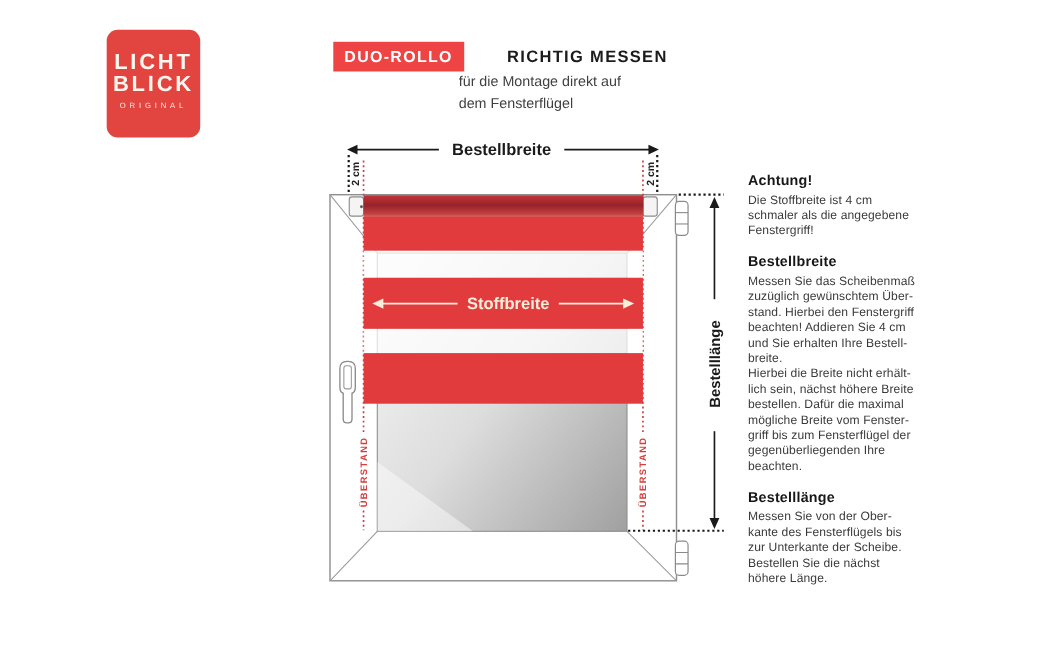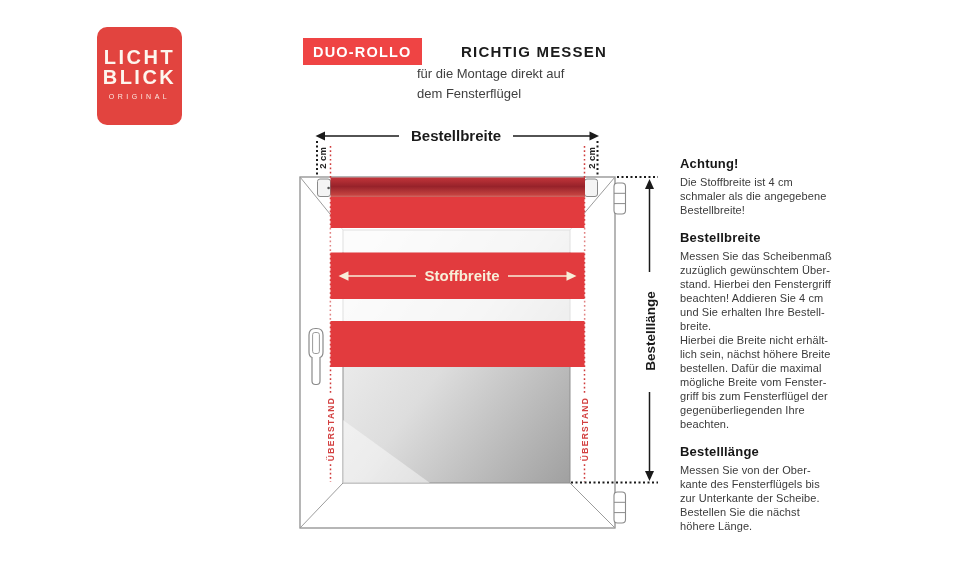--- a/index.html
+++ b/index.html
@@ -151,21 +151,21 @@
     <text x="330.5" y="432" text-anchor="middle" font-size="8.5" font-weight="700" fill="#D34040" style="letter-spacing:1.3px" transform="rotate(-90 330.5 429)">ÜBERSTAND</text>
     <text x="584.5" y="432" text-anchor="middle" font-size="8.5" font-weight="700" fill="#D34040" style="letter-spacing:1.3px" transform="rotate(-90 584.5 429)">ÜBERSTAND</text>
   </g>
 </svg>
 
 <div class="instructions">
   <div class="section">
     <h3>Achtung!</h3>
     <div class="line">Die Stoffbreite ist 4 cm</div>
     <div class="line">schmaler als die angegebene</div>
-    <div class="line">Bestellbreite!</div>
+    <div class="line">Fenstergriff!</div>
   </div>
   <div class="section">
     <h3>Bestellbreite</h3>
     <div class="line">Messen Sie das Scheibenmaß</div>
     <div class="line">zuzüglich gewünschtem Über-</div>
     <div class="line">stand. Hierbei den Fenstergriff</div>
     <div class="line">beachten! Addieren Sie 4 cm</div>
     <div class="line">und Sie erhalten Ihre Bestell-</div>
     <div class="line">breite.</div>
     <div class="line">Hierbei die Breite nicht erhält-</div>

